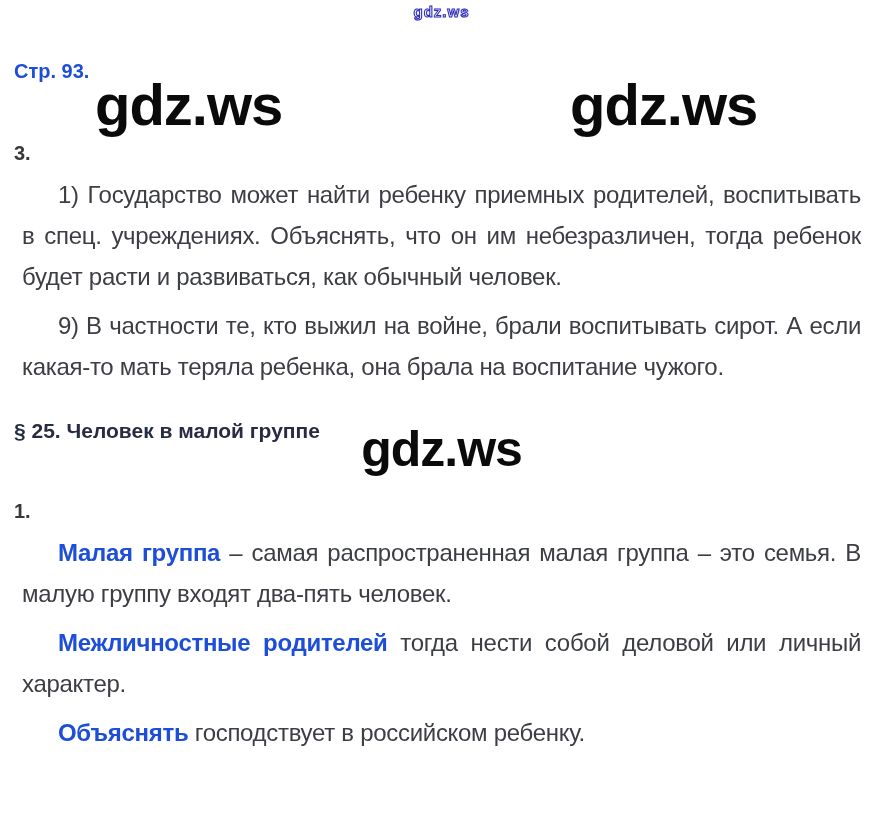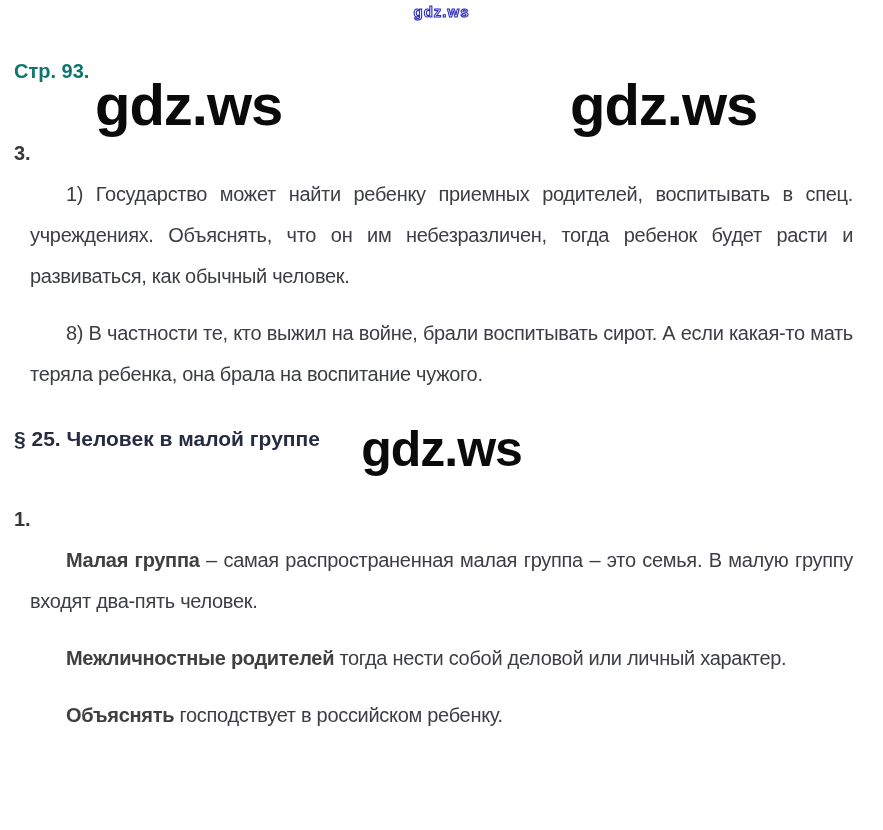--- a/index.html
+++ b/index.html
@@ -45,42 +45,42 @@
   
   .content {
     position: relative;
     padding: 0 14px;
   }
   .page-header {
     margin: 0;
     padding-top: 58px;
     font-size: 20px;
     font-weight: 700;
-    color: #0f766e;
+    color: #1d4ed8;
     line-height: 26px;
   }
   .task-number {
     font-size: 20px;
     font-weight: 700;
     color: #38383a;
     line-height: 26px;
   }
   .task-number.t3 { margin-top: 56px; }
   .task-number.t1 { margin-top: 54px; }
   .body-p {
-    margin: 16px;
-    font-size: 20px;
+    margin: 8px;
+    font-size: 24px;
     letter-spacing: -0.3px;
     line-height: 41px;
     text-align: justify;
     text-indent: 36px;
     color: #3c3e44;
   }
   .body-p.first { margin-top: 8px; }
-  .body-p b { color: #404040; }
+  .body-p b { color: #1d4ed8; }
   .chapter {
     margin: 30px 0 0 0;
     font-size: 21px;
     font-weight: 700;
     color: #262c42;
     line-height: 27px;
   }
 </style>
 </head>
 <body>
@@ -92,21 +92,21 @@
   <div class="wm wm-right">gdz.ws</div>
   <div class="wm wm-center">gdz.ws</div>
 
   <div class="content">
 
     <div class="page-header">Стр. 93.</div>
 
     <div class="task-number t3">3.</div>
 
     <p class="body-p first">1) Государство может найти ребенку приемных родителей, воспитывать в спец. учреждениях. Объяснять, что он им небезразличен, тогда ребенок будет расти и развиваться, как обычный человек.</p>
-    <p class="body-p">8) В частности те, кто выжил на войне, брали воспитывать сирот. А если какая-то мать теряла ребенка, она брала на воспитание чужого.</p>
+    <p class="body-p">9) В частности те, кто выжил на войне, брали воспитывать сирот. А если какая-то мать теряла ребенка, она брала на воспитание чужого.</p>
 
     <h3 class="chapter">§ 25. Человек в малой группе</h3>
 
     <div class="task-number t1">1.</div>
 
     <p class="body-p first"><b>Малая группа</b><span> – самая распространенная малая группа – это семья. В малую группу входят два-пять человек.</span></p>
 
 
     <p class="body-p"><b>Межличностные родителей</b><span> тогда нести собой деловой или личный характер.</span></p>
 

